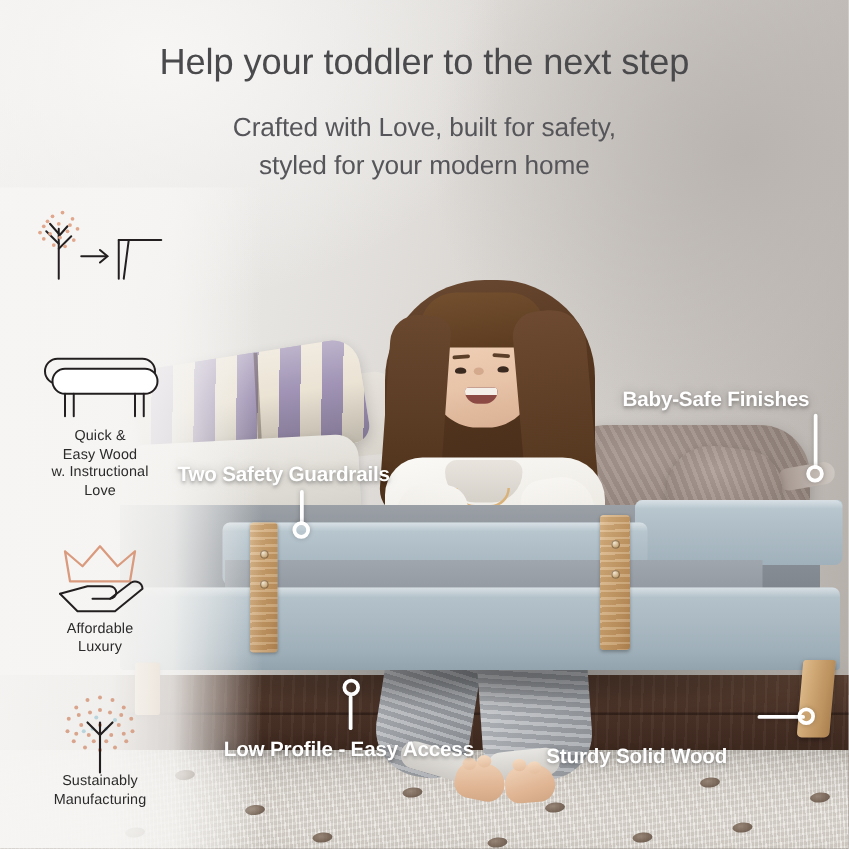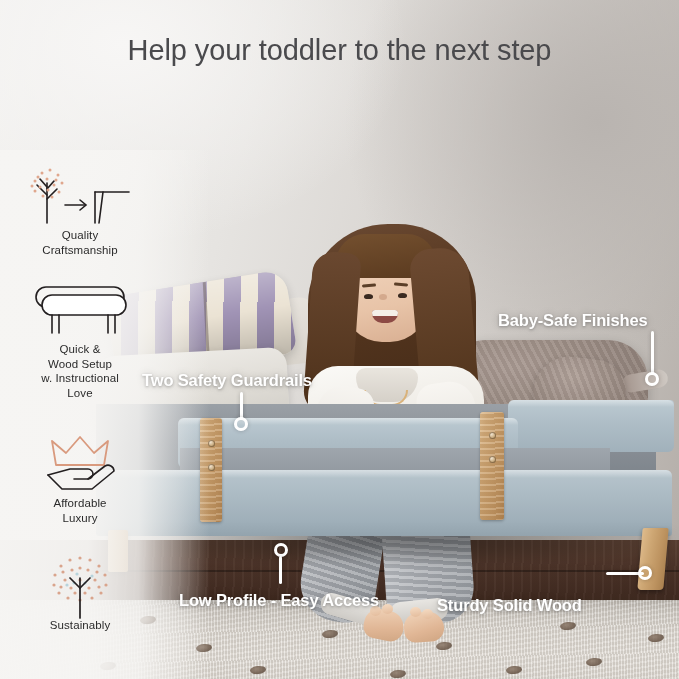--- a/index.html
+++ b/index.html
@@ -425,20 +425,24 @@
       <div class="slat-grain"></div>
       <div class="screw" style="top:20px"></div>
       <div class="screw" style="top:44px"></div>
     </div>
 
     <div class="leg" style="left:640px; top:528px; width:26px; height:62px; transform:skewX(-5deg); border-radius:2px 2px 4px 4px;"></div>
     <div class="leg" style="left:108px; top:530px; width:20px; height:42px; border-radius:2px;"></div>
   </div>
 
   <div class="headline">Help your toddler to the next step</div>
+  <div class="subhead">
+    <div>Crafted with Love, built for safety,</div>
+    <div>styled for your modern home</div>
+  </div>
 
   <div class="left-fade"></div>
 
   <div class="features">
 
     <div class="feature" style="top:14px">
       <div class="feat-icon">
         <svg width="110" height="62" viewBox="0 0 110 62">
           <g fill="none" stroke="#231f20" stroke-width="1.6" stroke-linecap="round">
             <path d="M22 58 V18"></path>
@@ -467,42 +471,38 @@
           </g>
           <g fill="none" stroke="#231f20" stroke-width="1.6" stroke-linecap="round">
             <path d="M40 40 H60"></path>
             <path d="M55 35 L61 40 L55 45"></path>
             <path d="M70 27 H104"></path>
             <path d="M70 27 V58"></path>
             <path d="M78 27 L74 58"></path>
           </g>
         </svg>
       </div>
-      <div class="feat-label">
-        <div>Quality</div>
-        <div>Craftsmanship</div>
-      </div>
     </div>
 
     <div class="feature" style="top:128px">
       <div class="feat-icon">
         <svg width="104" height="58" viewBox="0 0 104 58">
           <g fill="none" stroke="#231f20" stroke-width="1.6" stroke-linecap="round">
             <rect x="8" y="6" width="88" height="20" rx="10"></rect>
             <rect x="14" y="14" width="84" height="20" rx="10" fill="#fff"></rect>
             <path d="M24 34 V52"></path>
             <path d="M31 34 V52"></path>
             <path d="M80 34 V52"></path>
             <path d="M87 34 V52"></path>
           </g>
         </svg>
       </div>
       <div class="feat-label">
         <div>Quick &amp;</div>
-        <div>Wood Setup</div>
+        <div>Easy Wood</div>
         <div>w. Instructional</div>
         <div>Love</div>
       </div>
     </div>
 
     <div class="feature" style="top:282px">
       <div class="feat-icon">
         <svg width="100" height="62" viewBox="0 0 100 62">
           <path d="M26 32 L22 8 L36 20 L50 4 L64 20 L78 8 L74 32 Z" fill="none" stroke="#d99a7e" stroke-width="1.8" stroke-linejoin="round" stroke-linecap="round"></path>
           <g fill="none" stroke="#231f20" stroke-width="1.6" stroke-linecap="round" stroke-linejoin="round">
@@ -559,20 +559,21 @@
           </g>
           <g fill="none" stroke="#231f20" stroke-width="1.7" stroke-linecap="round">
             <path d="M43 66 V26"></path>
             <path d="M43 36 L33 26"></path>
             <path d="M43 36 L53 26"></path>
           </g>
         </svg>
       </div>
       <div class="feat-label">
         <div>Sustainably</div>
+        <div>Manufacturing</div>
       </div>
     </div>
   </div>
 
   <div class="callout-text" style="left:142px; top:371px">Two Safety Guardrails</div>
   <div class="c-line" style="left:240px; top:392px; width:3px; height:28px"></div>
   <div class="c-dot" style="left:234px; top:417px"></div>
 
   <div class="callout-text" style="left:498px; top:311px">Baby-Safe Finishes</div>
   <div class="c-line" style="left:651px; top:331px; width:3px; height:44px"></div>

